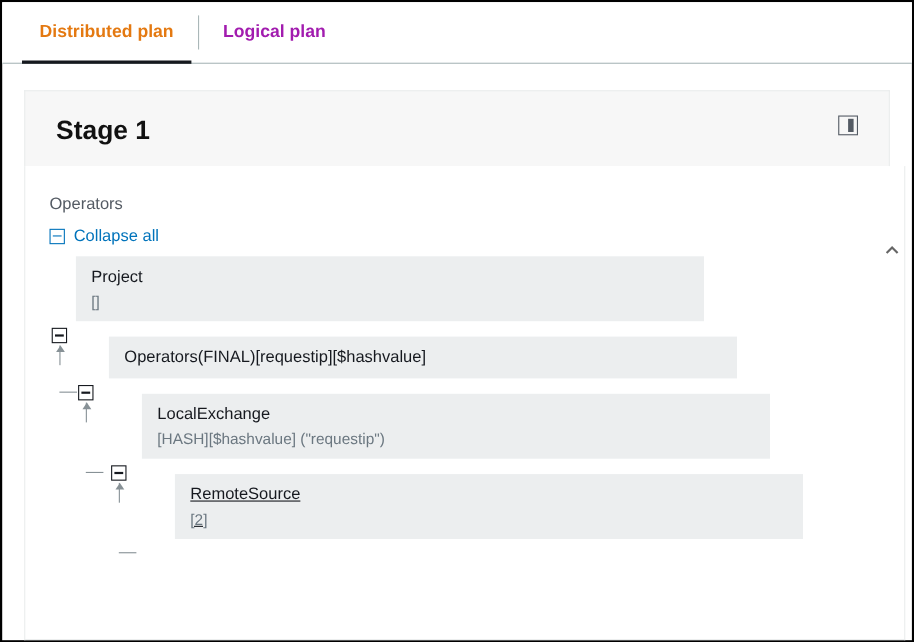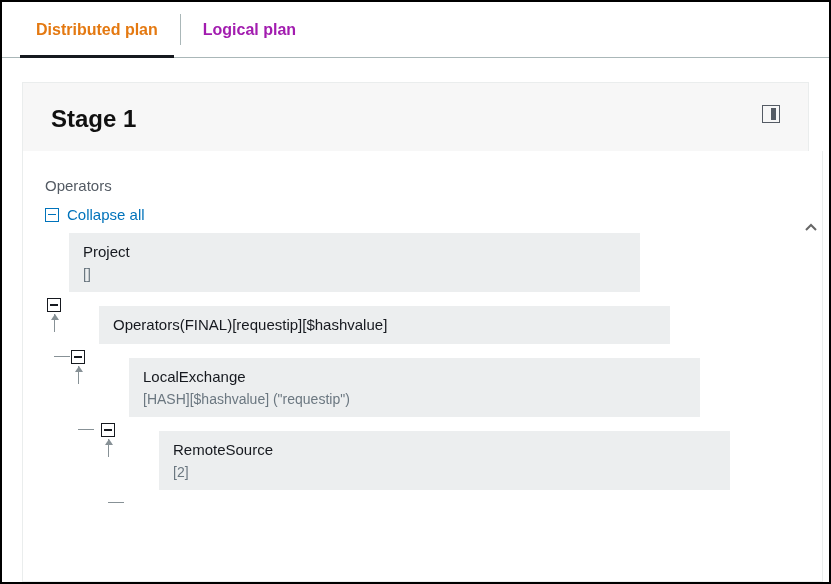--- a/index.html
+++ b/index.html
@@ -277,21 +277,21 @@
         </div>
       </div>
 
       <div class="node-row level">
         <div class="indent-col first"></div>
         <div class="indent-col"></div>
         <div class="indent-col">
           <div class="hline" style="top:12px;"></div>
         </div>
         <div class="indent-col"></div>
-        <div class="node-box" style="margin-right:70px;">
+        <div class="node-box" style="margin-right:70px;text-decoration:underline;">
           <div class="node-title">RemoteSource</div>
           <div class="node-sub">[2]</div>
         </div>
       </div>
 
     </div>
 
     <div class="scrollbar">
       <svg width="14" height="14" viewBox="0 0 14 14">
         <polyline points="2,9 7,4 12,9" fill="none" stroke="#666" stroke-width="2"></polyline>

